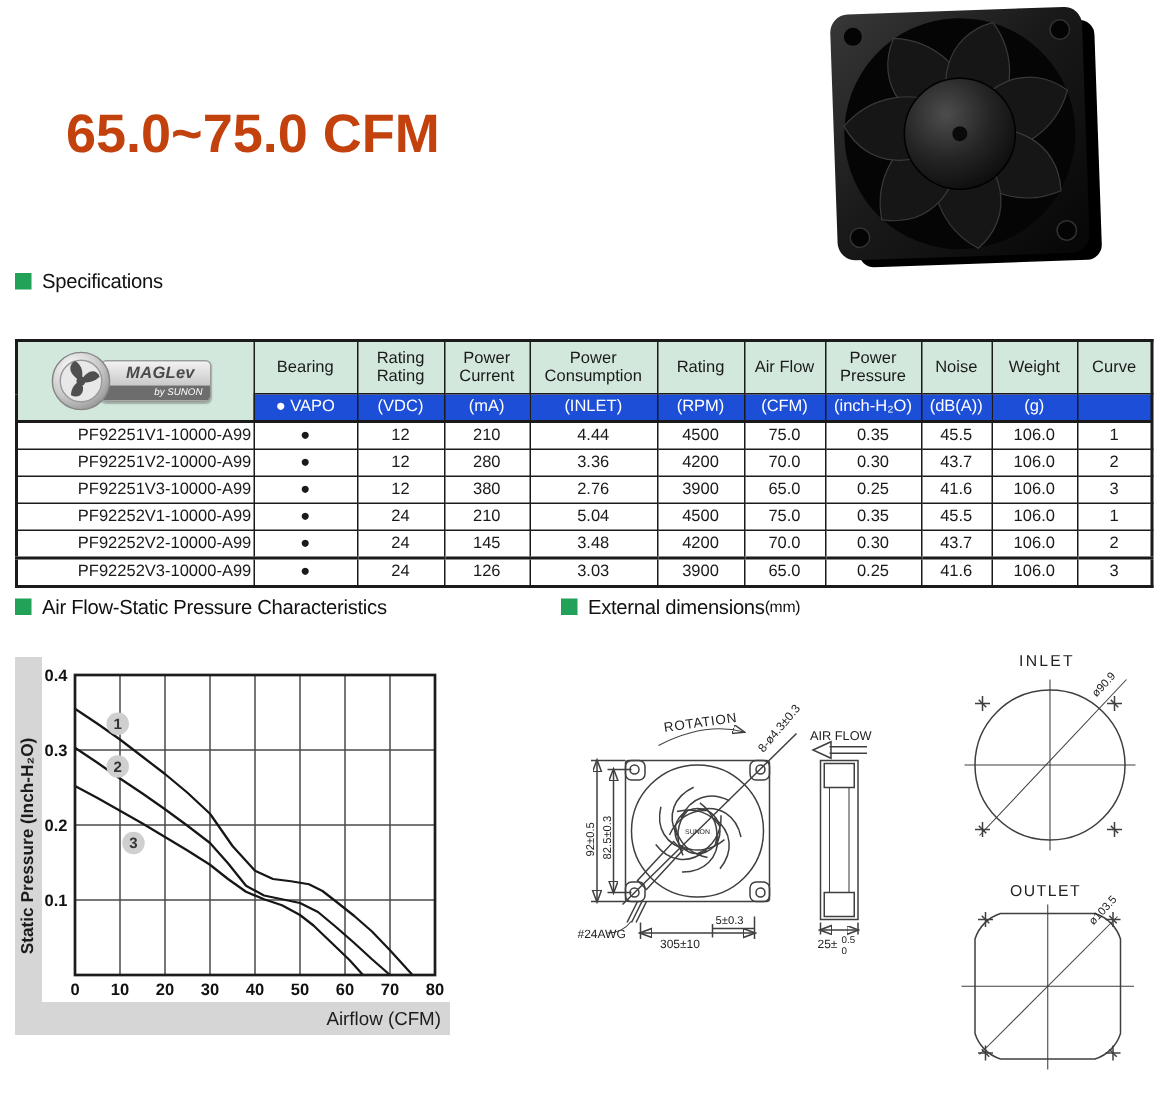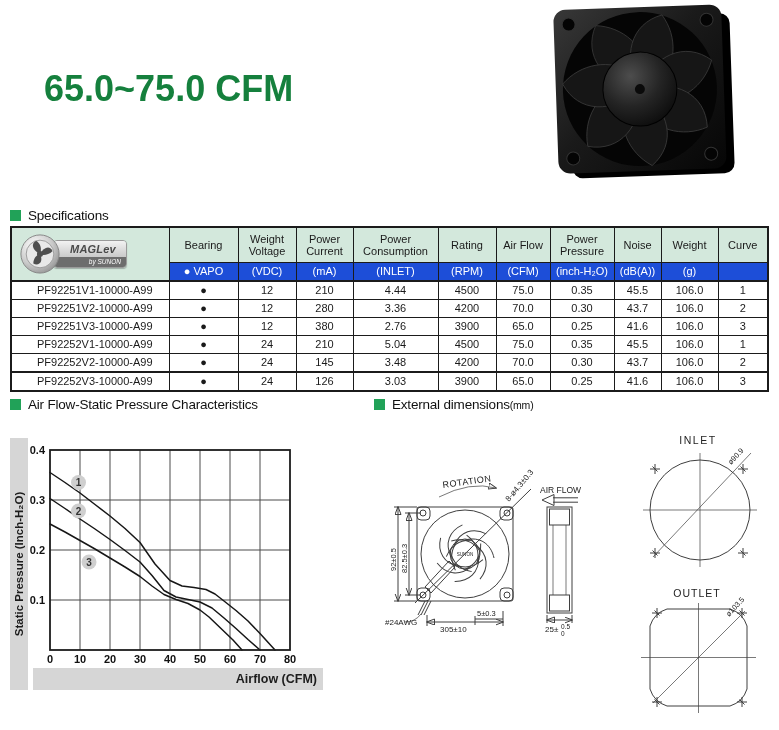--- a/index.html
+++ b/index.html
@@ -1,50 +1,50 @@
 <!DOCTYPE html>
 <html><head>
 <meta charset="utf-8">
 <style>
   html,body{margin:0;padding:0;background:#fff;}
   body{font-family:"Liberation Sans","DejaVu Sans",sans-serif;color:#1a1a1a;}
   #page{position:relative;width:779px;height:730px;background:#fff;overflow:hidden;}
 
   
-  .big-title{position:absolute;left:44px;top:68px;font-size:36px;font-weight:bold;color:#15803d;letter-spacing:0px;}
+  .big-title{position:absolute;left:44px;top:68px;font-size:36px;font-weight:bold;color:#c2410c;letter-spacing:0px;}
 
   
   .sec-head{position:absolute;display:flex;align-items:center;font-size:13.5px;font-weight:500;color:#111;letter-spacing:-0.2px;}
   .green-sq{width:11px;height:11px;background:#21a258;margin-right:7px;flex:0 0 auto;}
   .sec-small{font-size:10.5px;font-weight:500;}
 
   
   table.spec{position:absolute;left:10px;top:226px;border-collapse:collapse;table-layout:fixed;width:759px;font-size:11px;}
   table.spec{border:2px solid #1b1b1b;}
   table.spec th,table.spec td{border:1px solid #1b1b1b;text-align:center;padding:0 1px;font-weight:400;line-height:1.12;}
   table.spec thead tr.hdr th{background:#d3e8dc;height:34px;}
   table.spec thead tr.units th{background:#1d4ed8;color:#fff;height:17px;font-weight:400;}
   table.spec thead{border-bottom:2px solid #1b1b1b;}
   table.spec tbody td{height:17px;background:#fff;}
   table.spec tbody tr:last-child td{border-top:2px solid #1b1b1b;margin-top:40px;}
-  table.spec td.model{text-align:center;padding-left:10px;}
+  table.spec td.model{text-align:right;padding-left:10px;}
   th.logo-cell{background:#d3e8dc;}
 
   
-  .logo-wrap{display:flex;align-items:center;justify-content:flex-start;padding-left:6px;gap:0px;}
+  .logo-wrap{display:flex;align-items:center;justify-content:flex-start;padding-left:20px;gap:0px;}
   .logo-badge{width:42px;height:42px;flex:0 0 auto;z-index:2;}
   .logo-box{margin-left:-8px;width:72px;border:1px solid #9a9a9a;border-radius:4px;overflow:hidden;box-shadow:0 1px 1px rgba(0,0,0,.25);}
   .logo-box .mag{background:linear-gradient(#f2f2f2,#c9c9c9);color:#4a4a4a;font-weight:bold;font-style:italic;font-size:11px;text-align:center;padding:2px 0 1px 6px;letter-spacing:0.2px;}
   .logo-box .by{background:#6d6d6d;color:#fff;font-size:6.5px;text-align:right;padding:1px 5px 2px 0;font-style:italic;}
 
   
   #chart-wrap{position:absolute;left:10px;top:438px;width:290px;height:252px;}
   .yband{position:absolute;left:0;top:0;width:18px;height:252px;background:#d6d6d6;}
   .yband span{position:absolute;left:-117px;top:117px;width:252px;height:18px;line-height:18px;text-align:center;transform:rotate(-90deg);font-size:11.5px;font-weight:bold;color:#1c1c1c;}
-  .xband{position:absolute;left:0;top:230px;width:290px;height:22px;background:#d6d6d6;text-align:right;line-height:22px;font-size:12.5px;font-weight:bold;color:#1c1c1c;padding-right:6px;box-sizing:border-box;margin-left:23px;}
+  .xband{position:absolute;left:0;top:230px;width:290px;height:22px;background:#d6d6d6;text-align:right;line-height:22px;font-size:12.5px;font-weight:normal;color:#1c1c1c;padding-right:6px;box-sizing:border-box;}
   #chart-svg{position:absolute;left:0;top:0;}
   #chart-svg text{font-family:"Liberation Sans",sans-serif;}
 
   
   #dims{position:absolute;left:385px;top:425px;}
   #dims line,#dims path,#dims rect,#dims circle,#dims polygon,#dims polyline{stroke:#3f3f3f;fill:none;stroke-width:1;}
   #dims text{fill:#222;stroke:none;font-family:"Liberation Sans",sans-serif;}
   #dims .thin{stroke-width:0.7;}
 
   
@@ -87,21 +87,21 @@
       <circle cx="92" cy="87" r="5" fill="#0a0a0a"></circle>
       <g fill="#040404" stroke="#333" stroke-width="1">
         <circle cx="23" cy="20" r="6.5"></circle>
           <circle cx="161" cy="20" r="6.5"></circle>
         <circle cx="23" cy="154" r="6.5"></circle>
           <circle cx="161" cy="154" r="6.5"></circle>
       </g>
     </g>
   </svg>
 
-  <div class="sec-head" style="left:10px;top:208px;">
+  <div class="sec-head" style="left:10px;top:180px;">
     <span class="green-sq"></span>
     <span>Specifications</span>
   </div>
 
   <table class="spec">
     <colgroup>
       <col style="width:158px">
         <col style="width:69px">
         <col style="width:58px">
         <col style="width:57px">
@@ -134,21 +134,21 @@
                 <circle cx="22" cy="22" r="3.2"></circle>
               </g>
             </svg>
             <div class="logo-box">
               <div class="mag">MAGLev</div>
               <div class="by">by SUNON</div>
             </div>
           </div>
         </th>
         <th>Bearing</th>
-        <th>Weight Voltage</th>
+        <th>Rating Rating</th>
         <th>Power Current</th>
         <th>Power Consumption</th>
         <th>Rating</th>
         <th>Air Flow</th>
         <th>Power Pressure</th>
         <th>Noise</th>
         <th>Weight</th>
         <th>Curve</th>
       </tr>
       <tr class="units">

